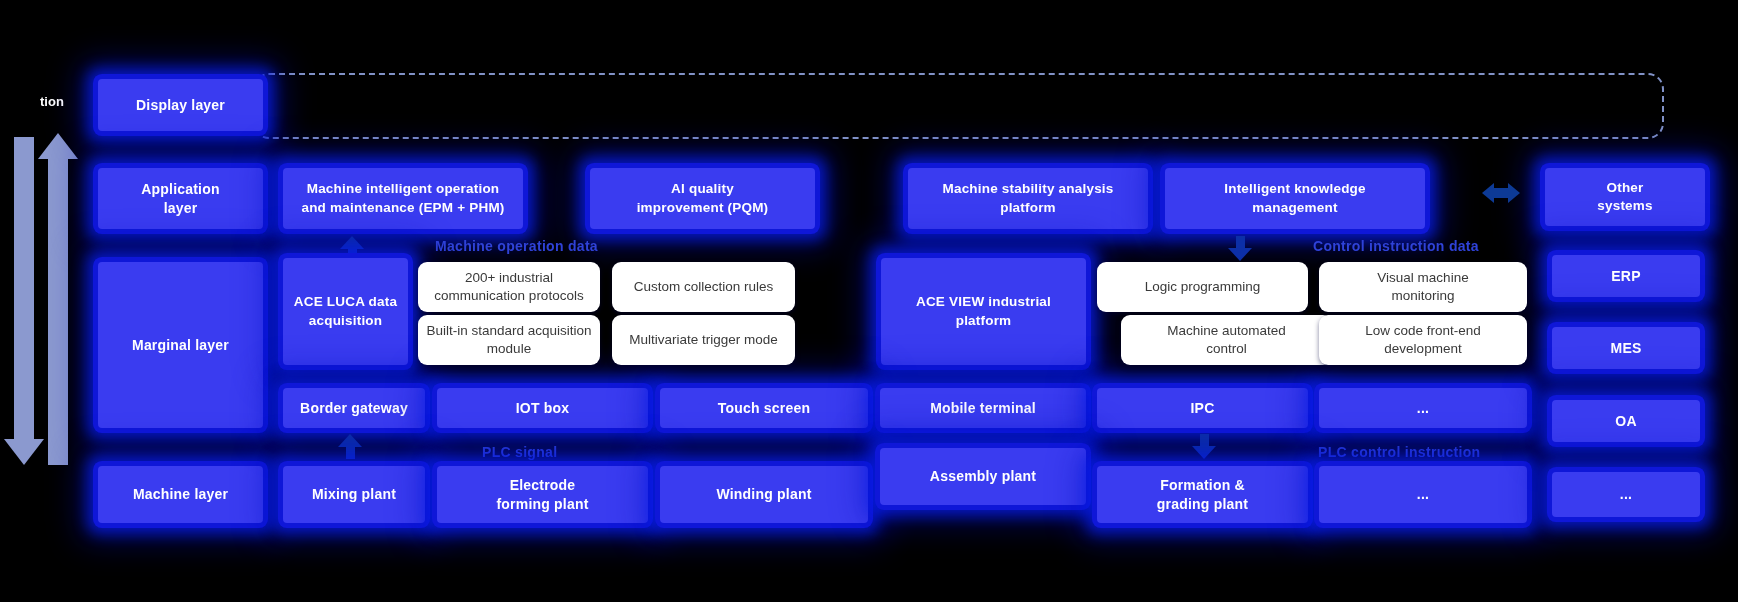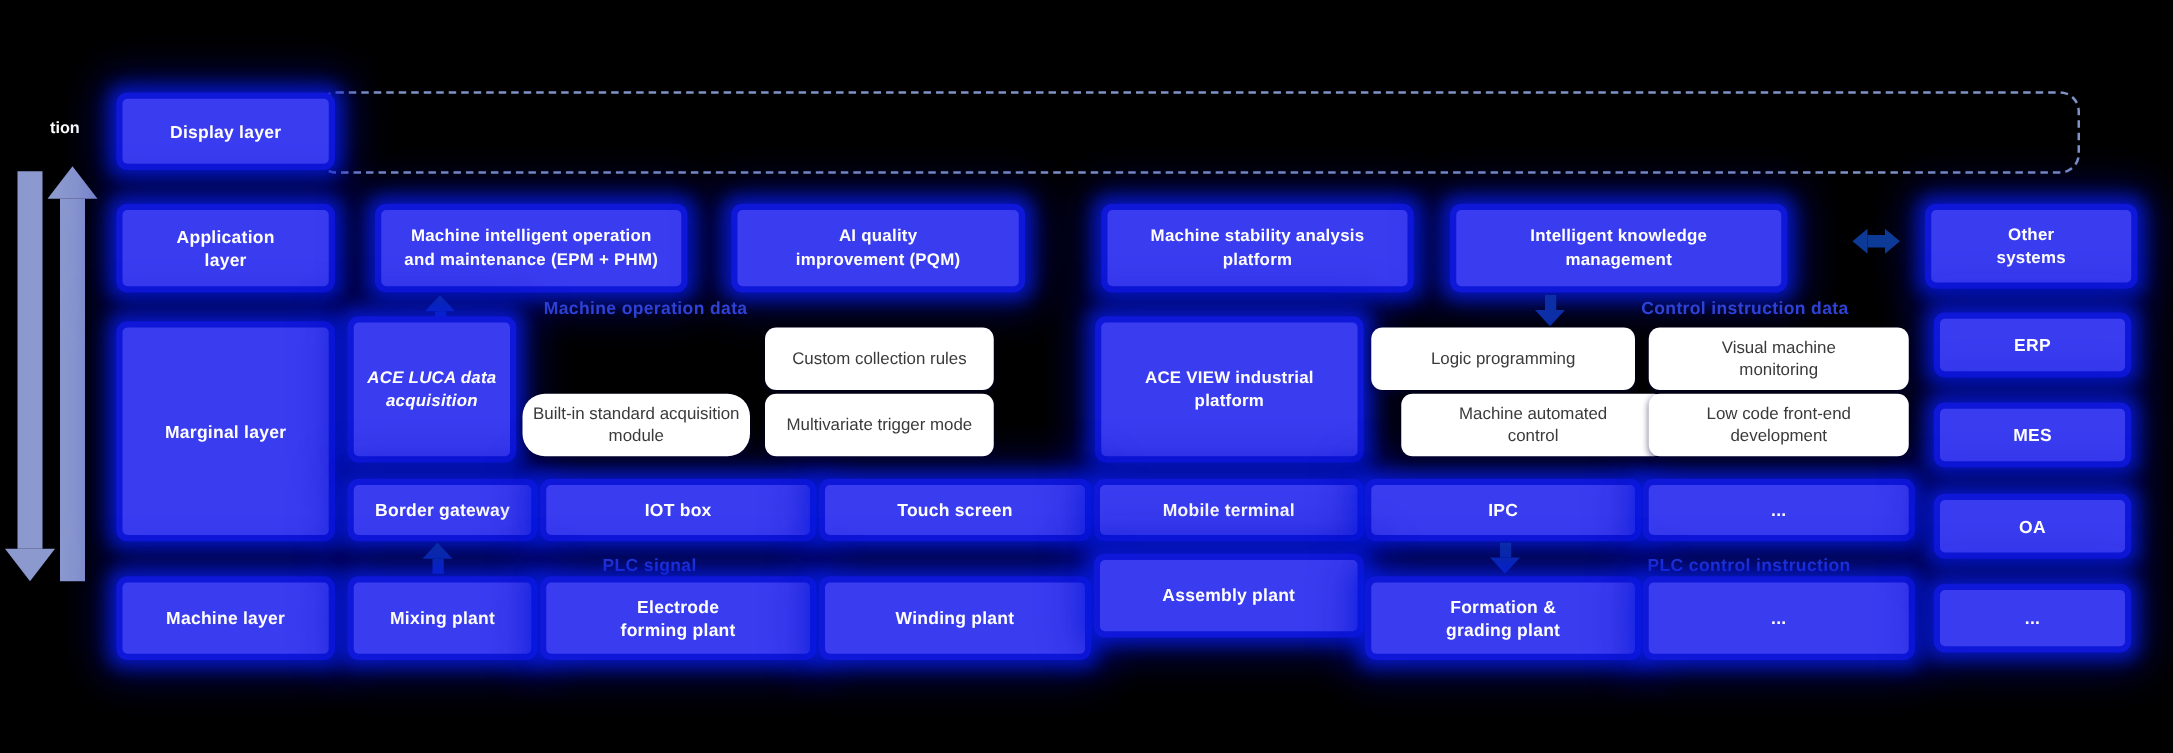--- a/index.html
+++ b/index.html
@@ -74,27 +74,27 @@
   <div class="bluebox" style="left:98px;top:168px;width:165px;height:61px;padding:0 28px;">
       <span>Application layer</span>
     </div>
   <div class="bluebox" style="left:98px;top:262px;width:165px;height:166px;">
       <span>Marginal layer</span>
     </div>
   <div class="bluebox" style="left:98px;top:466px;width:165px;height:57px;">
       <span>Machine layer</span>
     </div>
 
-  <div class="bluebox small-t" style="left:283px;top:168px;width:240px;height:61px;padding:0 10px;margin-left:22px;">
+  <div class="bluebox small-t" style="left:283px;top:168px;width:240px;height:61px;padding:0 10px;">
       <span>Machine intelligent operation and maintenance (EPM + PHM)</span>
     </div>
   <div class="bluebox small-t" style="left:590px;top:168px;width:225px;height:61px;padding:0 40px;">
       <span>AI quality improvement (PQM)</span>
     </div>
-  <div class="bluebox small-t" style="left:886px;top:168px;width:240px;height:61px;padding:0 30px;">
+  <div class="bluebox small-t" style="left:908px;top:168px;width:240px;height:61px;padding:0 30px;">
       <span>Machine stability analysis platform</span>
     </div>
   <div class="bluebox small-t" style="left:1165px;top:168px;width:260px;height:61px;padding:0 45px;">
       <span>Intelligent knowledge management</span>
     </div>
   <div class="bluebox small-t" style="left:1545px;top:168px;width:160px;height:58px;padding:0 40px;">
       <span>Other systems</span>
     </div>
 
   <div class="dbl-arrow" style="left:1482px;top:183px;">
@@ -107,27 +107,30 @@
     <div class="mhead-up"></div>
       <div class="mshaft"></div>
   </div>
   <div class="flowlabel" style="left:405px;top:238px;">Machine operation data</div>
   <div class="mini-arrow" style="left:1228px;top:236px;">
     <div class="mshaft"></div>
       <div class="mhead-down"></div>
   </div>
   <div class="flowlabel" style="left:1283px;top:238px;">Control instruction data</div>
 
-  <div class="bluebox small-t" style="left:283px;top:258px;width:125px;height:107px;padding:16px 10px;font-style:italic;">
+  <div class="bluebox small-t" style="left:283px;top:258px;width:125px;height:107px;padding:16px 10px;">
       <span>ACE LUCA data acquisition</span>
+    </div>
+  <div class="whitebox" style="left:418px;top:262px;width:182px;height:50px;">
+      <span>200+ industrial communication protocols</span>
     </div>
   <div class="whitebox" style="left:612px;top:262px;width:183px;height:50px;">
       <span>Custom collection rules</span>
     </div>
-  <div class="whitebox" style="left:418px;top:315px;width:182px;height:50px;border-radius:18px;">
+  <div class="whitebox" style="left:418px;top:315px;width:182px;height:50px;">
       <span>Built-in standard acquisition module</span>
     </div>
   <div class="whitebox" style="left:612px;top:315px;width:183px;height:50px;justify-content:center;">
       <span>Multivariate trigger mode</span>
     </div>
 
   <div class="bluebox small-t" style="left:881px;top:258px;width:205px;height:107px;padding:0 28px;">
       <span>ACE VIEW industrial platform</span>
     </div>
   <div class="whitebox" style="left:1097px;top:262px;width:211px;height:50px;">

